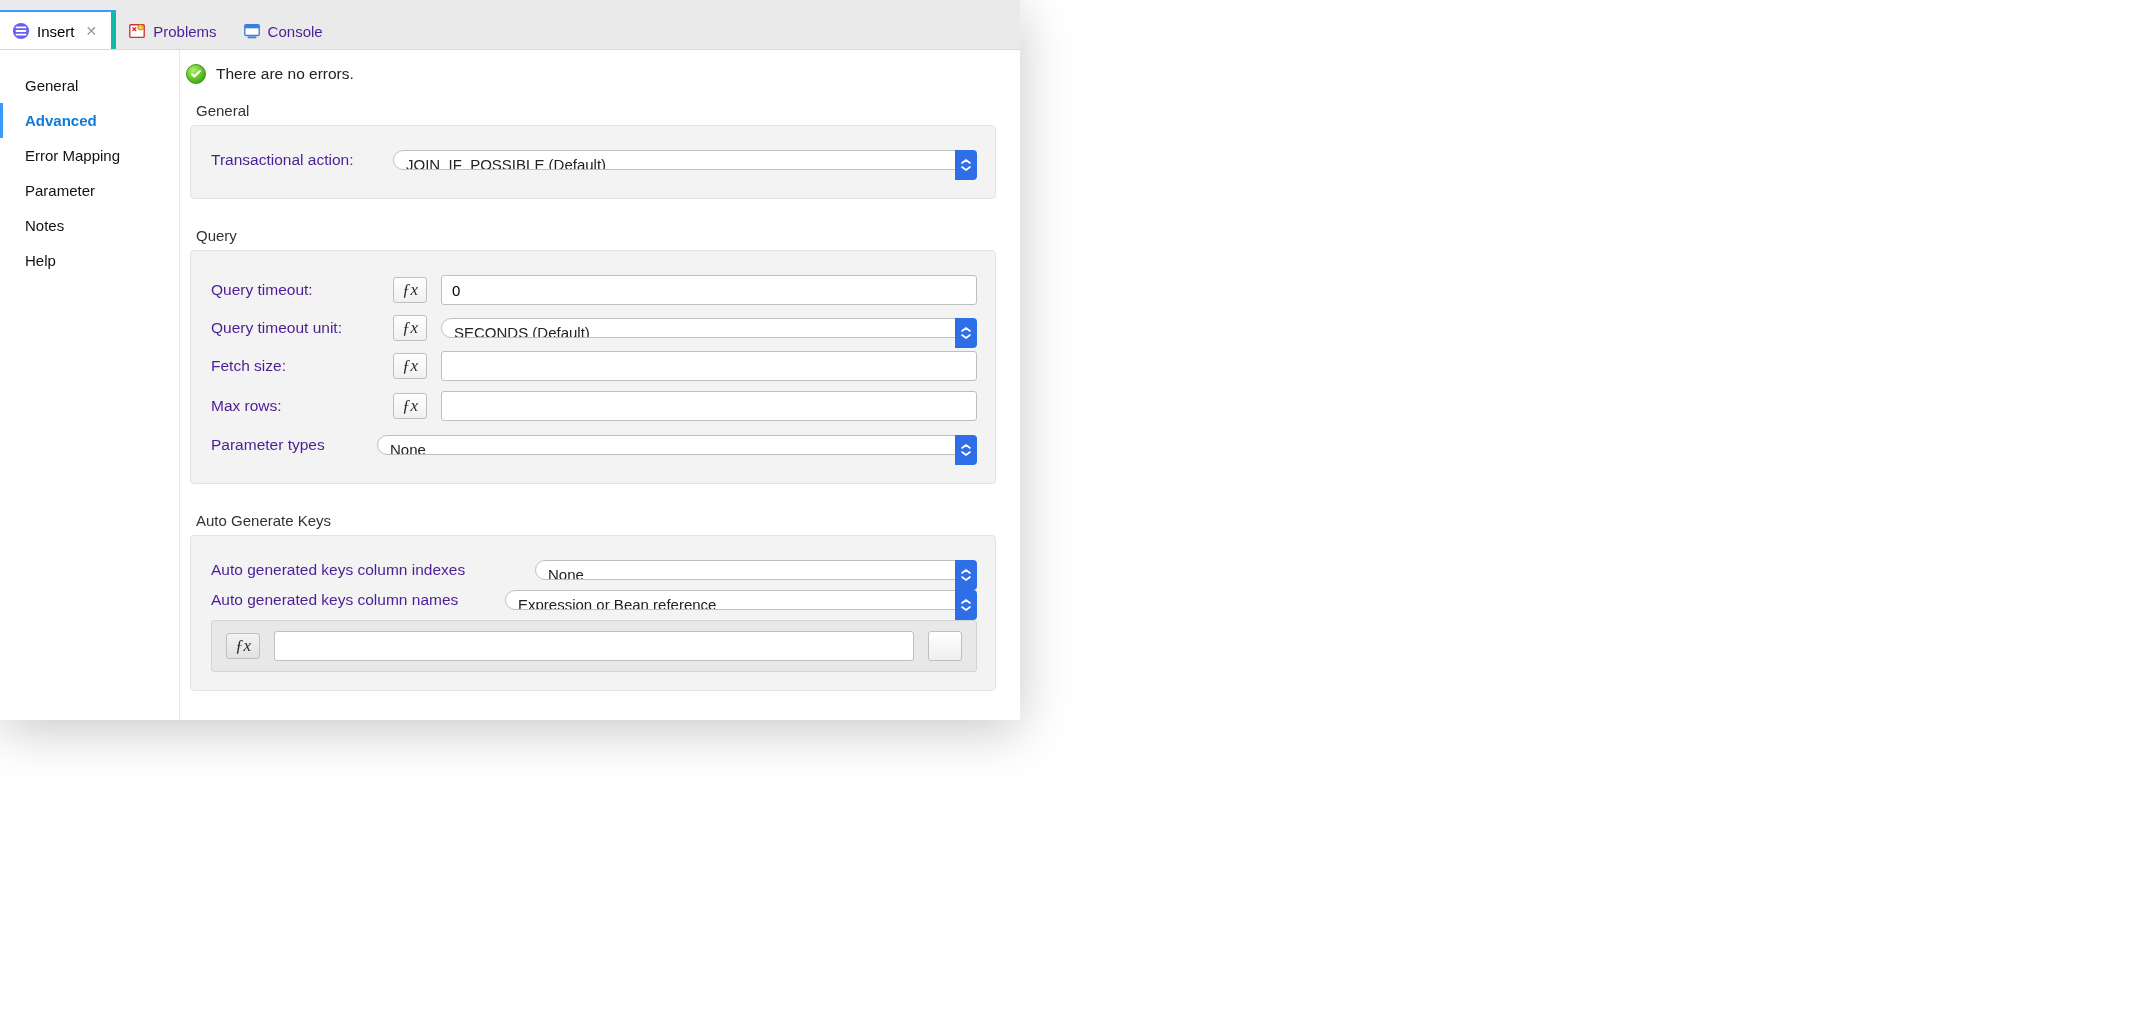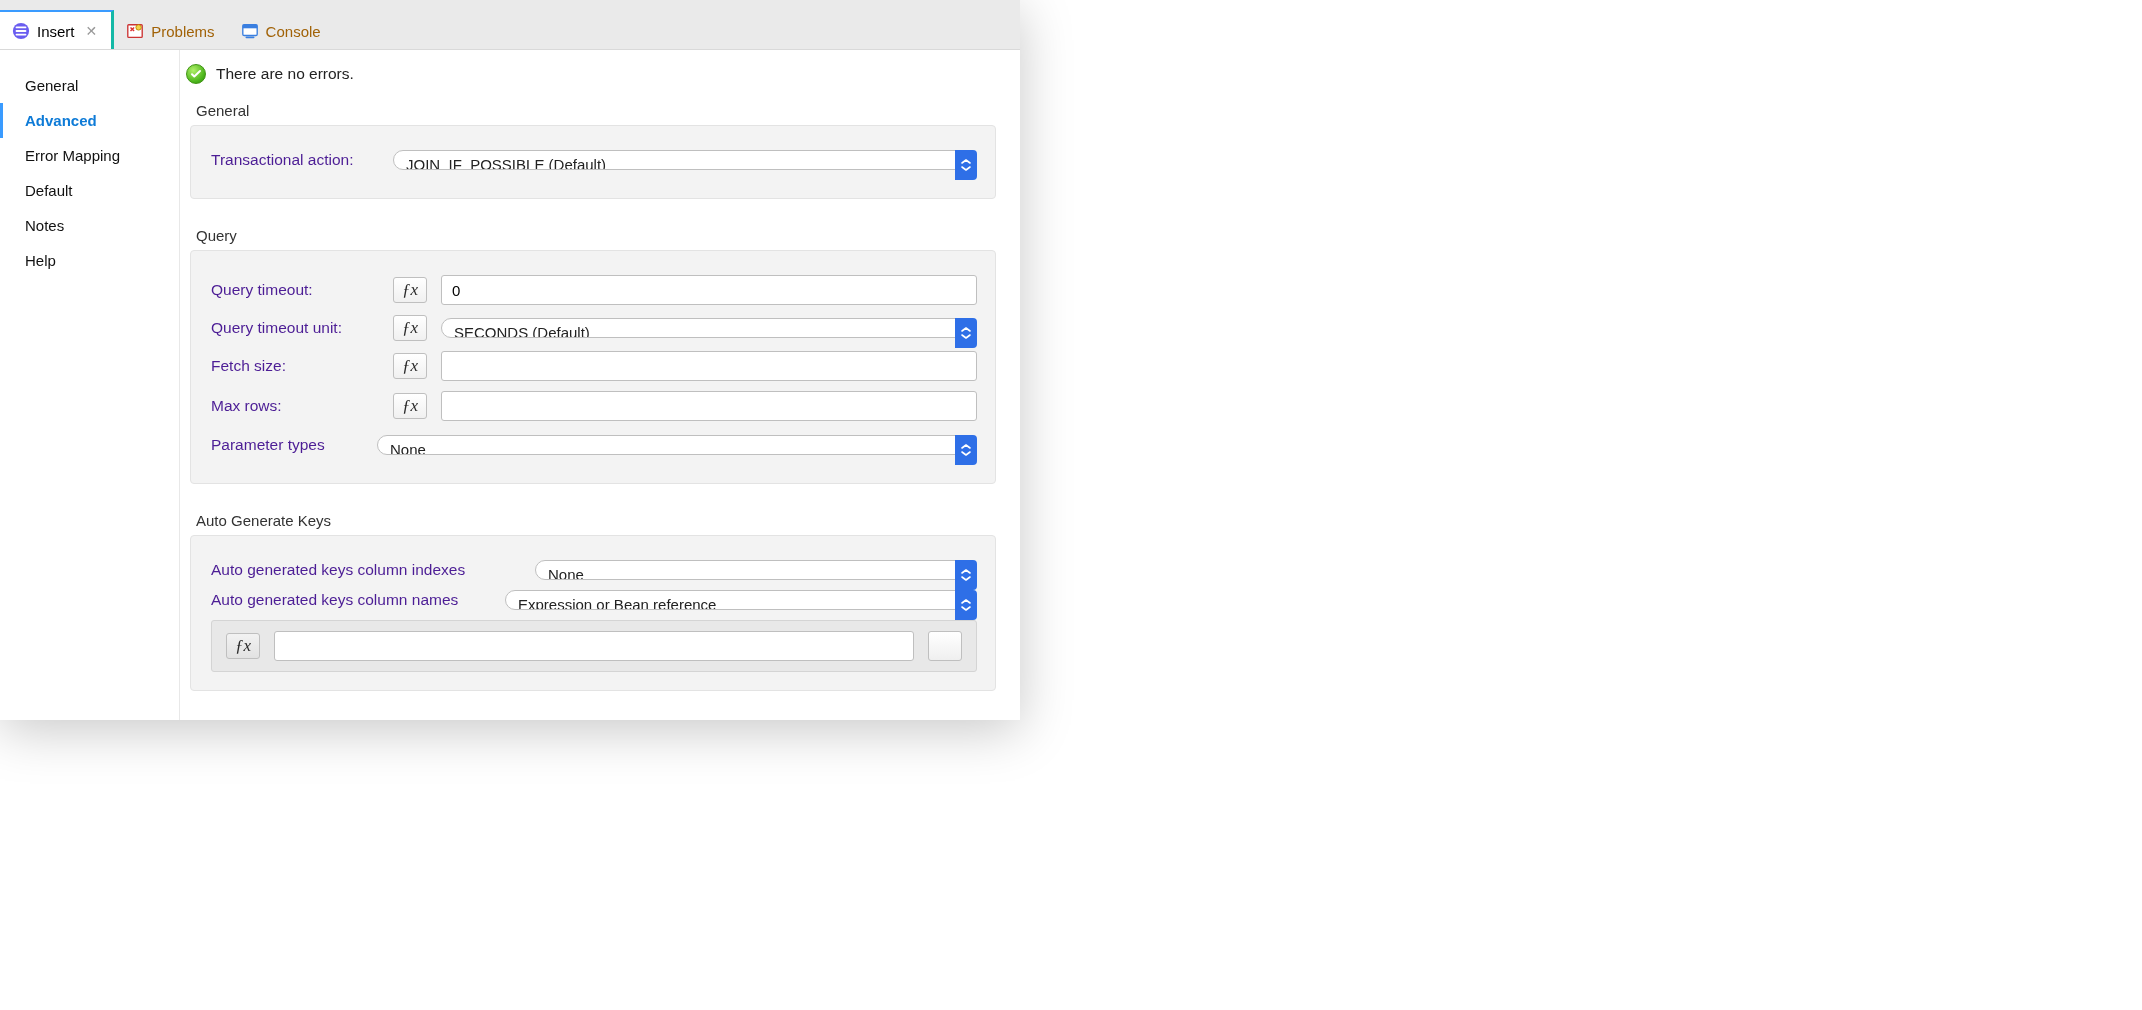--- a/index.html
+++ b/index.html
@@ -44,29 +44,29 @@
     background:var(--tabbar);
     border-bottom:1px solid #d9d9d9;
     padding-left:0;
   }
   .tab{
     display:flex;
     align-items:center;
     gap:7px;
     padding:10px 14px 9px 12px;
     font-size:15px;
-    color:#a16207;
+    color:#4c1d95;
     cursor:pointer;
     border-top:2px solid transparent;
   }
   .tab.active{
     background:#fff;
     color:#000;
     border-top:2px solid var(--accent-tab);
-    border-right:3px solid #14b8a6;
+    border-right:5px solid #14b8a6;
     padding-left:12px;
   }
   .tab-icon{width:18px;height:18px;display:inline-flex;align-items:center;justify-content:center;}
   .tab .close{margin-left:4px;color:#999;font-size:14px;}
   .tab-icon svg{display:block;}
   
   .main{
     display:flex;
     height:calc(100% - 50px);
   }
@@ -219,21 +219,21 @@
       <span>Console</span>
     </div>
   </div>
 
   <div class="main">
 
     <div class="sidebar">
       <div class="sidebar-item"><span>General</span></div>
       <div class="sidebar-item active"><span>Advanced</span></div>
       <div class="sidebar-item"><span>Error Mapping</span></div>
-      <div class="sidebar-item"><span>Default</span></div>
+      <div class="sidebar-item"><span>Parameter</span></div>
       <div class="sidebar-item"><span>Notes</span></div>
       <div class="sidebar-item"><span>Help</span></div>
     </div>
 
     <div class="content">
 
       <div class="status-row">
         <span class="status-icon">
           <svg viewBox="0 0 12 12">
               <path d="M2 6.2l2.3 2.3L10 3" fill="none" stroke="#fff" stroke-width="2" stroke-linecap="round" stroke-linejoin="round"></path>

